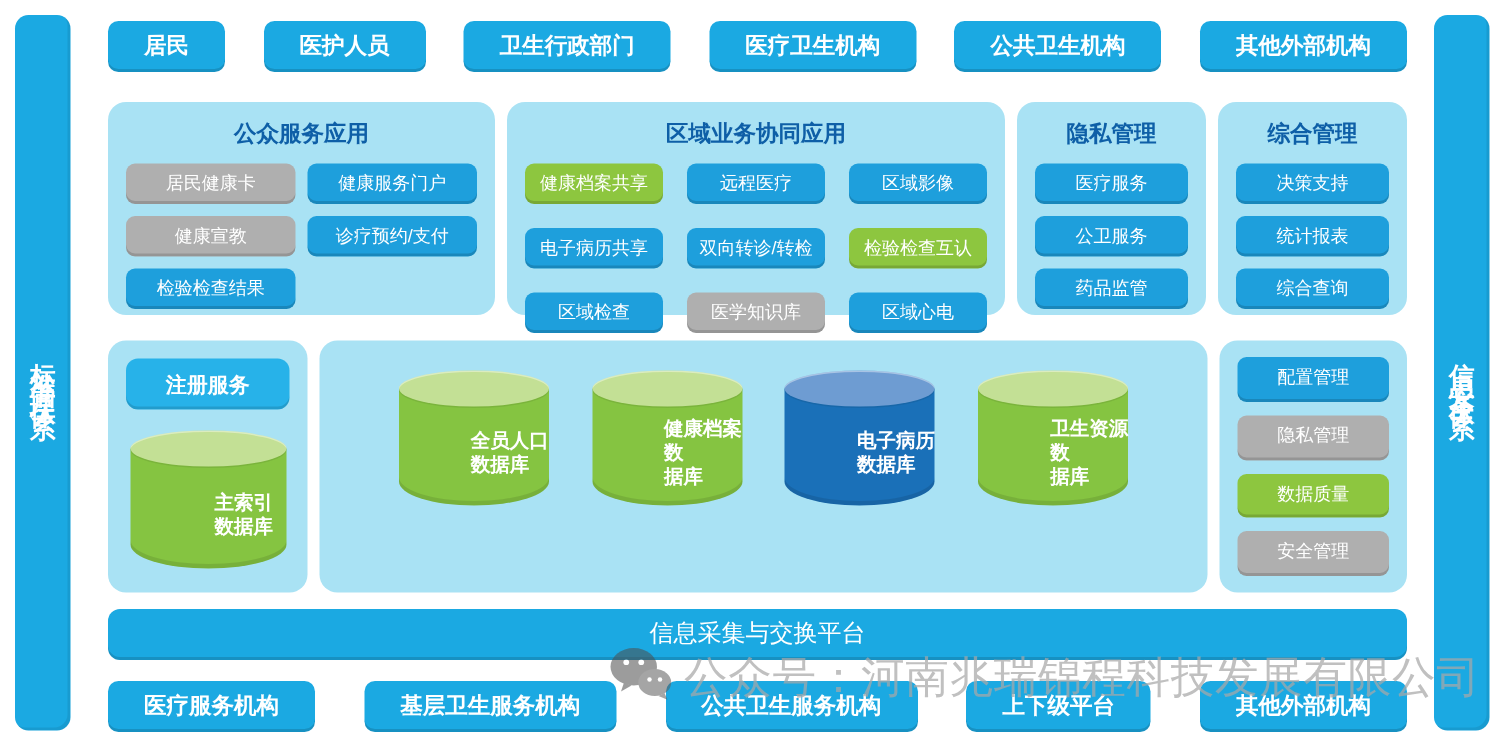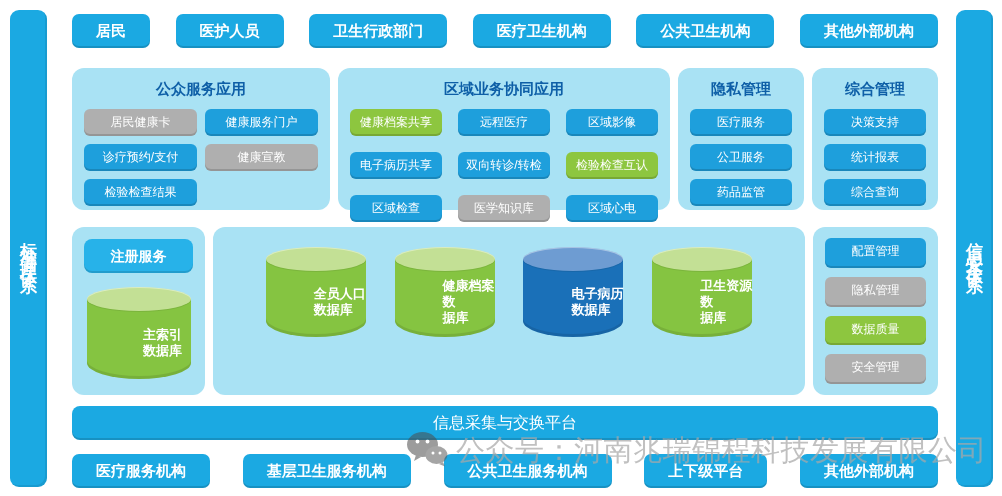--- a/index.html
+++ b/index.html
@@ -139,23 +139,23 @@
   <div class="panels-row">
     <div class="panel p1">
       <div class="panel-title">公众服务应用</div>
       <div class="grid g2">
 
           <div class="chip c-gray">居民健康卡</div>
 
           <div class="chip c-blue">健康服务门户</div>
 
 
+          <div class="chip c-gray">健康宣教</div>
+
           <div class="chip c-blue">诊疗预约/支付</div>
-
-          <div class="chip c-gray">健康宣教</div>
 
           <div class="chip c-blue">检验检查结果</div>
 
       </div>
     </div>
     <div class="panel p2">
       <div class="panel-title">区域业务协同应用</div>
       <div class="grid g3">
 
           <div class="chip c-green">健康档案共享</div>

